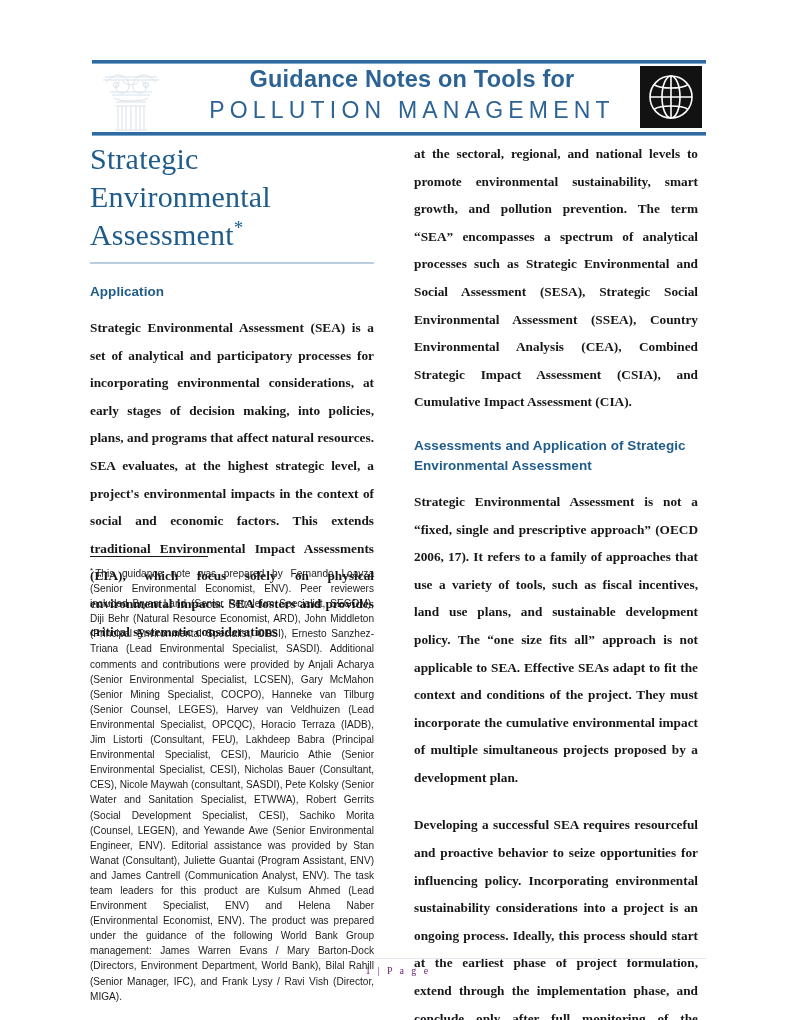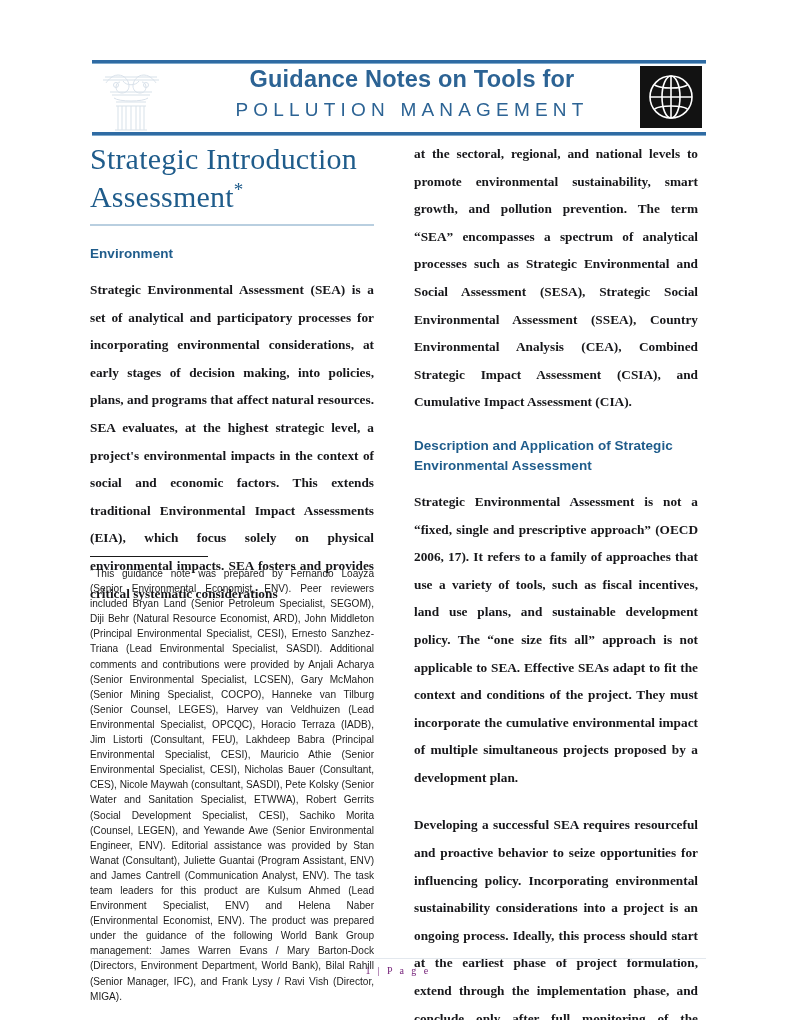--- a/index.html
+++ b/index.html
@@ -64,21 +64,21 @@
     font-family: "Liberation Sans", sans-serif;
     font-size: 23.5px;
     font-weight: 700;
     color: #2c6394;
     letter-spacing: 0.2px;
     line-height: 30px;
     white-space: nowrap;
   }
   .header-line2 {
     font-family: "Liberation Sans", sans-serif;
-    font-size: 19px;
+    font-size: 23px;
     font-weight: 400;
     color: #2c6394;
     letter-spacing: 5.2px;
     line-height: 32px;
     white-space: nowrap;
   }
 
   .wb-logo {
     position: absolute;
     left: 548px;
@@ -240,37 +240,37 @@
           <path d="M14.5 43 C21 39 41 39 47.5 43"></path>
           <line x1="31" y1="10" x2="31" y2="52"></line>
         </g>
       </svg>
     </div>
 
     <div class="header-rule bottom"></div>
   </div>
 
   <div class="col col-left">
-    <h1 class="doc-title"><span>Strategic Introduction Assessment</span><span class="star">*</span></h1>
+    <h1 class="doc-title"><span>Strategic Environmental Assessment</span><span class="star">*</span></h1>
     <div class="title-rule"></div>
 
-    <h2 class="sec-head">Environment</h2>
+    <h2 class="sec-head">Application</h2>
 
     <p class="body-p">Strategic Environmental Assessment (SEA) is a set of analytical and participatory processes for incorporating environmental considerations, at early stages of decision making, into policies, plans, and programs that affect natural resources. SEA evaluates, at the highest strategic level, a project's environmental impacts in the context of social and economic factors. This extends traditional Environmental Impact Assessments (EIA), which focus solely on physical environmental impacts. SEA fosters and provides critical systematic considerations</p>
   </div>
 
   <div class="footnote">
     <div class="footnote-rule"></div>
     <p class="footnote-text"><span class="fn-star">*</span><span>This guidance note was prepared by Fernando Loayza (Senior Environmental Economist, ENV).  Peer reviewers included Bryan Land (Senior Petroleum Specialist, SEGOM), Diji Behr (Natural Resource Economist, ARD), John Middleton (Principal Environmental Specialist, CESI), Ernesto Sanzhez-Triana (Lead Environmental Specialist, SASDI). Additional comments and contributions were provided by Anjali Acharya (Senior Environmental Specialist, LCSEN), Gary McMahon (Senior Mining Specialist, COCPO), Hanneke van Tilburg (Senior Counsel, LEGES), Harvey van Veldhuizen (Lead Environmental Specialist, OPCQC), Horacio Terraza (IADB), Jim Listorti (Consultant, FEU), Lakhdeep Babra (Principal Environmental Specialist, CESI), Mauricio Athie (Senior Environmental Specialist, CESI), Nicholas Bauer (Consultant, CES), Nicole Maywah (consultant, SASDI), Pete Kolsky (Senior Water and Sanitation Specialist, ETWWA), Robert Gerrits (Social Development Specialist, CESI), Sachiko Morita (Counsel, LEGEN), and Yewande Awe (Senior Environmental Engineer, ENV). Editorial assistance was provided by Stan Wanat (Consultant), Juliette Guantai (Program Assistant, ENV) and James Cantrell (Communication Analyst, ENV).  The task team leaders for this product are Kulsum Ahmed (Lead Environment Specialist, ENV) and Helena Naber (Environmental Economist, ENV).  The product was prepared under the guidance of the following World Bank Group management: James Warren Evans / Mary Barton-Dock (Directors, Environment Department, World Bank), Bilal Rahill (Senior Manager, IFC), and Frank Lysy / Ravi Vish (Director, MIGA).</span></p>
   </div>
 
   <div class="col col-right">
     <p class="body-p">at the sectoral, regional, and national levels to promote environmental sustainability, smart growth, and pollution prevention. The term “SEA” encompasses a spectrum of analytical processes such as Strategic Environmental and Social Assessment (SESA), Strategic Social Environmental Assessment (SSEA), Country Environmental Analysis (CEA), Combined Strategic Impact Assessment (CSIA), and Cumulative Impact Assessment (CIA).</p>
 
-    <h2 class="sec-head">Description and Application of Strategic Environmental Assessment</h2>
+    <h2 class="sec-head">Assessments and Application of Strategic Environmental Assessment</h2>
 
     <p class="body-p">Strategic Environmental Assessment is not a “fixed, single and prescriptive approach” (OECD 2006, 17). It refers to a family of approaches that use a variety of tools, such as fiscal incentives, land use plans, and sustainable development policy. The “one size fits all” approach is not applicable to SEA. Effective SEAs adapt to fit the context and conditions of the project. They must incorporate the cumulative environmental impact of multiple simultaneous projects proposed by a development plan.</p>
     <p class="body-p">Developing a successful SEA requires resourceful and proactive behavior to seize opportunities for influencing policy. Incorporating environmental sustainability considerations into a project is an ongoing process. Ideally, this process should start at the earliest phase of project formulation, extend through the implementation phase, and conclude only after full monitoring of the complete project has been achieved, as seen in box 1. To accommodate these developments, it is crucial to maintain an open dialogue through every stage of a project.</p>
   </div>
 
   <div class="footer">
     <div class="footer-rule"></div>
     <div class="footer-pagenum">1 | P a g e</div>
   </div>
 

